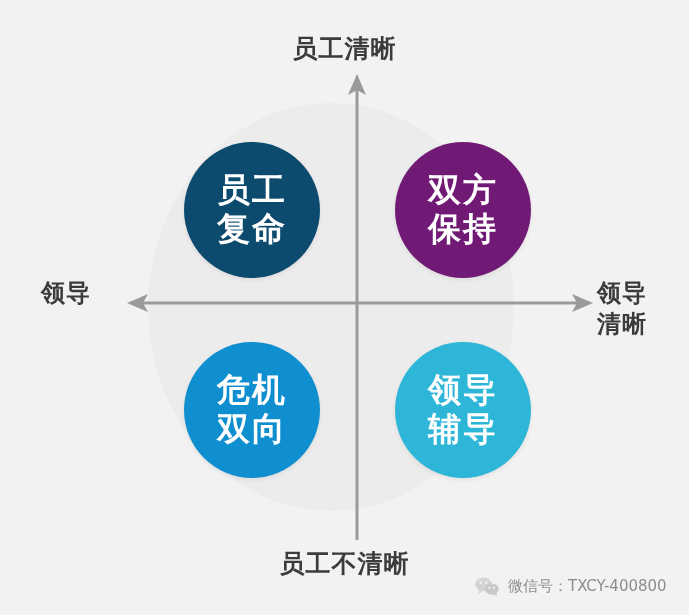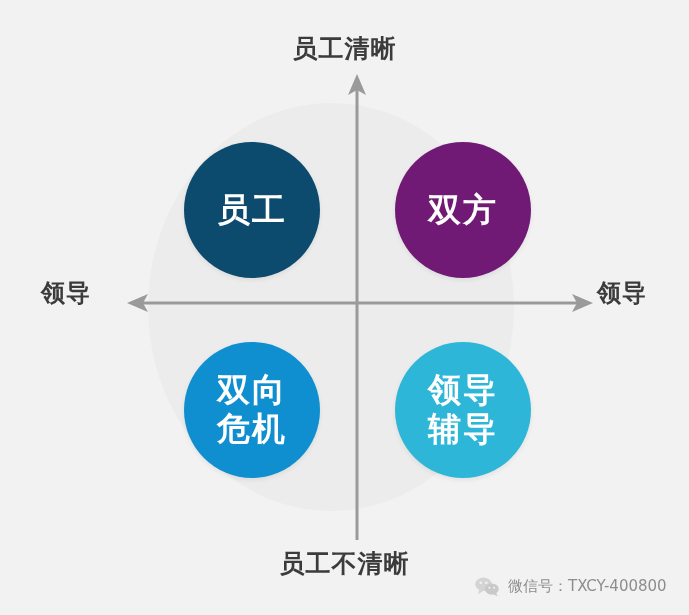--- a/index.html
+++ b/index.html
@@ -155,33 +155,36 @@
   <div class="axis-label bottom">
     <span>员工不清晰</span>
   </div>
 
   <div class="axis-label left">
     <span class="ln">领导</span>
   </div>
 
   <div class="axis-label right">
     <span class="ln">领导</span>
+    <span class="ln">清晰</span>
   </div>
 
   <div class="bubble tl">
     <span class="ln">员工</span>
+    <span class="ln">复命</span>
   </div>
 
   <div class="bubble tr">
     <span class="ln">双方</span>
+    <span class="ln">保持</span>
   </div>
 
   <div class="bubble bl">
+    <span class="ln">危机</span>
     <span class="ln">双向</span>
-    <span class="ln">危机</span>
   </div>
 
   <div class="bubble br">
     <span class="ln">领导</span>
     <span class="ln">辅导</span>
   </div>
 
   <div class="watermark">
     <svg class="wechat-icon" viewBox="0 0 30 24">
       <ellipse cx="11" cy="9.5" rx="9.5" ry="7.8" fill="#d4d4d4"></ellipse>

